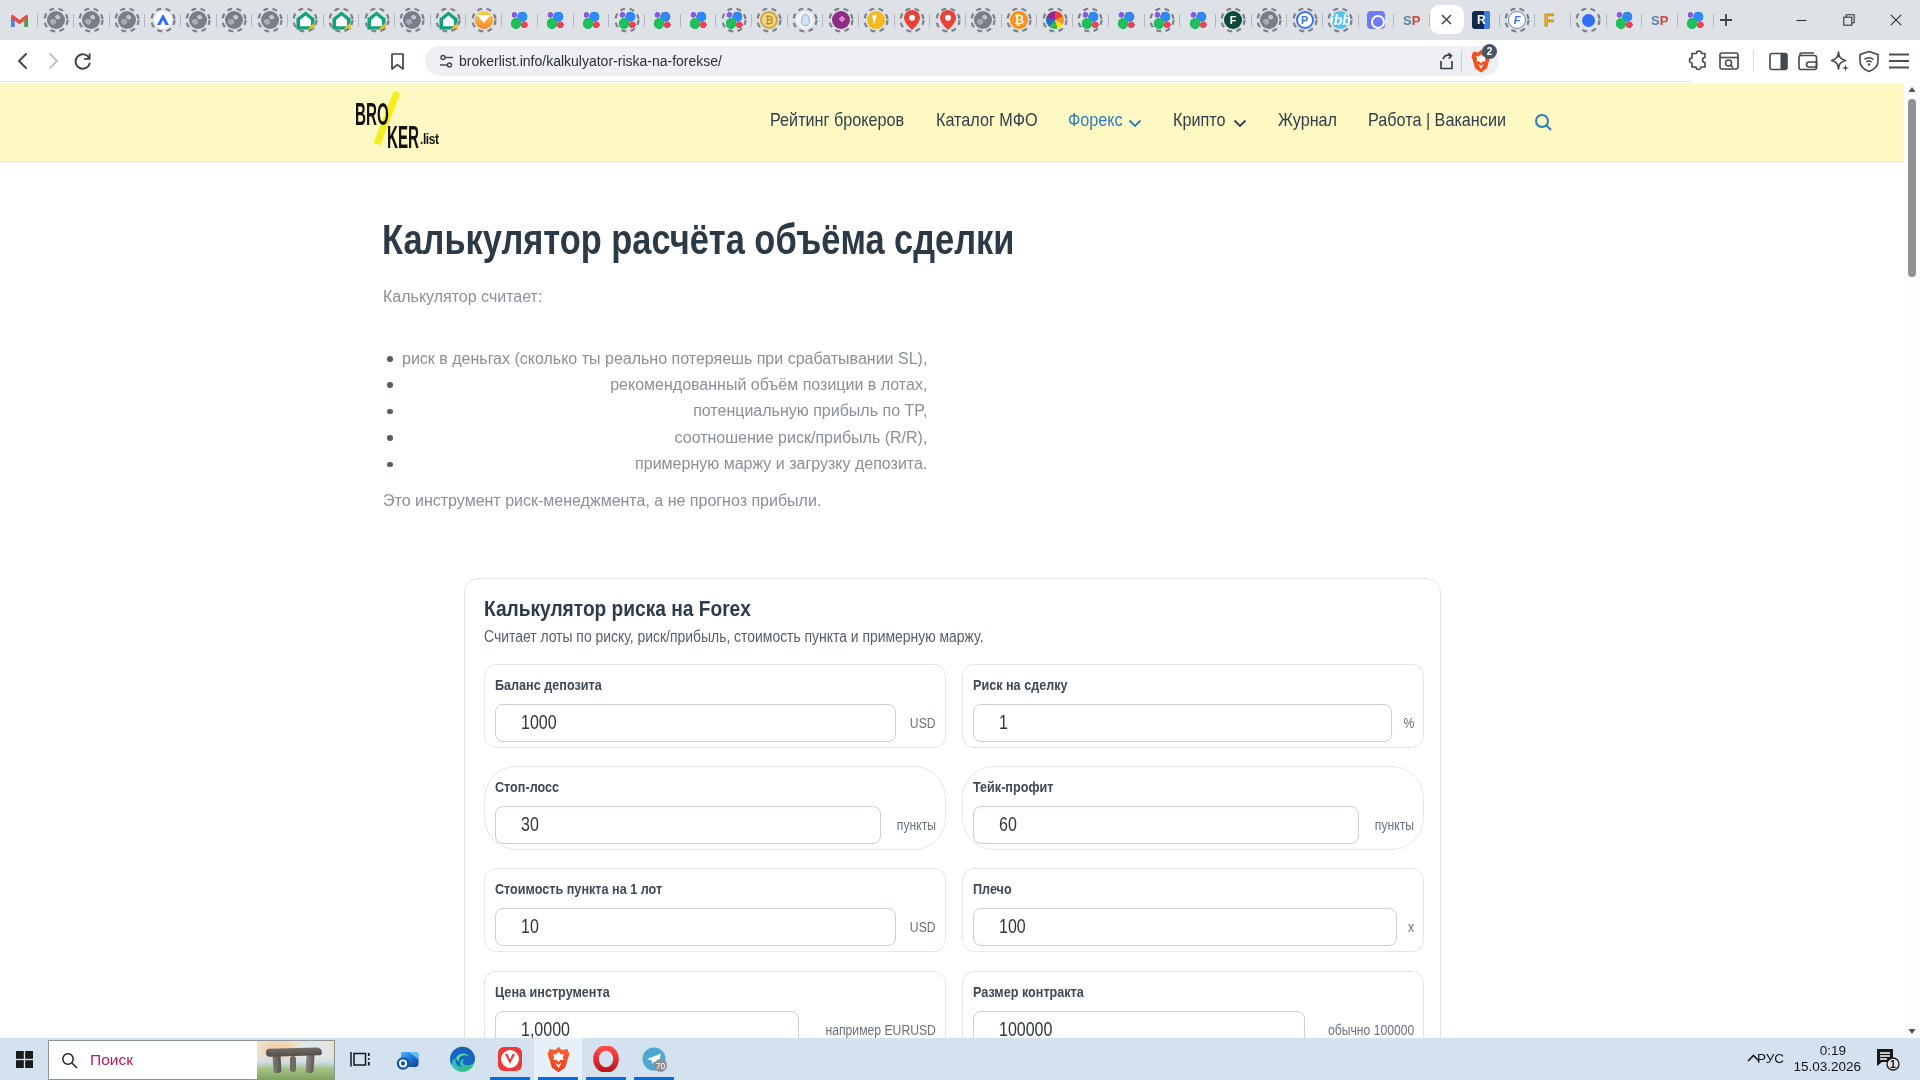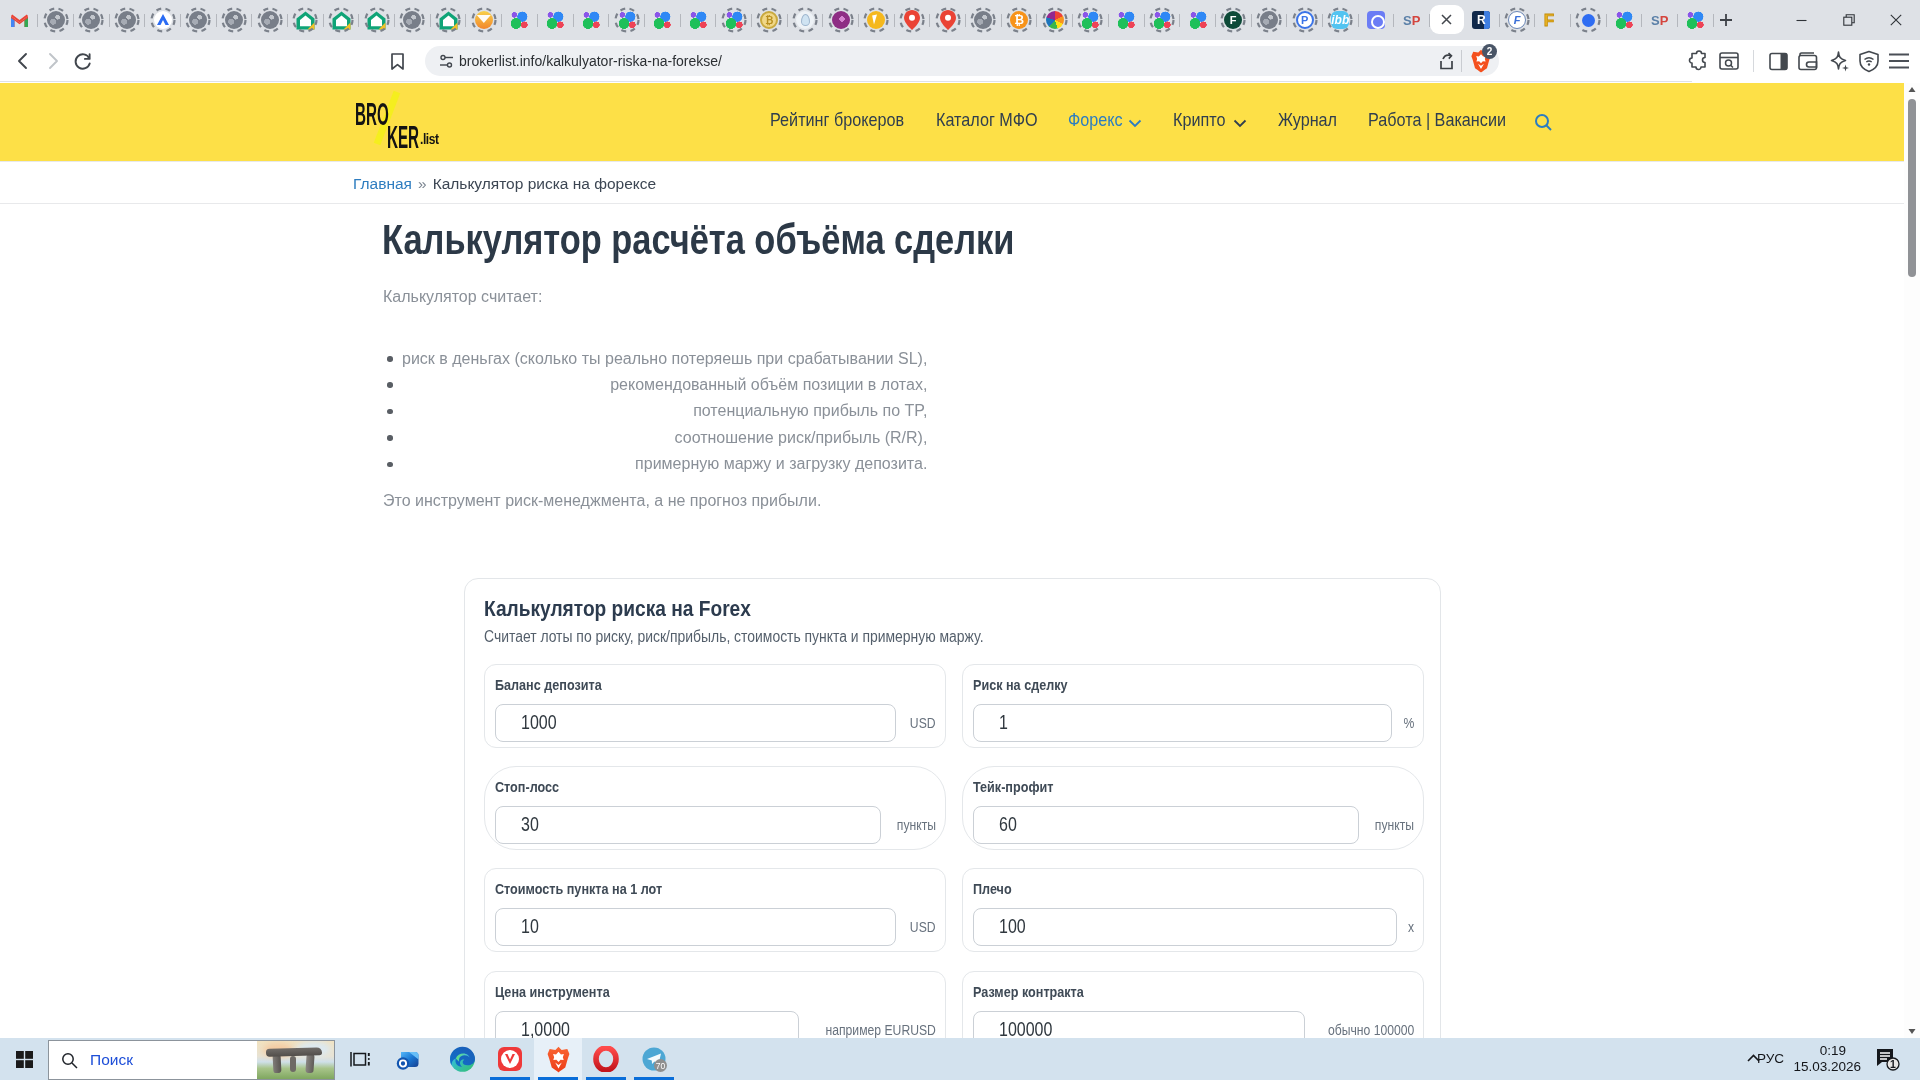--- a/index.html
+++ b/index.html
@@ -31,21 +31,21 @@
   .f-water { background:#eef2f6; }
   .f-water::after { content:""; position:absolute; left:5.5px; top:3px; width:7px; height:10px; background:#cfe3f2; border:1px solid #9fb6ce; border-radius:50% 50% 50% 50% / 65% 65% 35% 35%; }
   .f-purple { background:#8e2d84; }
   .f-purple::after{ content:""; position:absolute; left:4px; top:4px; width:10px;height:10px; border-radius:50%; background:radial-gradient(circle at 60% 40%, #d684cf 0 30%, transparent 32%); }
   .f-ycursor { background:#f5b81d; }
   .f-ycursor::after { content:""; position:absolute; left:6px; top:4px; width:0; height:0; border-left:5px solid #fff; border-bottom:9px solid transparent; transform:rotate(-12deg); }
   .f-orangeB { background:#f7931a; color:#fff; font-weight:bold; font-size:12px; display:flex; align-items:center; justify-content:center; }
   .f-sphere { background:conic-gradient(#ef4136 0 18%, #f7941d 0 32%, #ffde17 0 45%, #39b54a 0 62%, #1c75bc 0 80%, #92278f 0 100%); }
   .f-greenF { background:#0d4a38; color:#fff; font-size:11px; font-weight:bold; display:flex; align-items:center; justify-content:center; }
   .f-blueP { background:#fff; border:2px solid #3b74e8; color:#3b74e8; font-size:11px; font-weight:bold; display:flex; align-items:center; justify-content:center; }
-  .f-ibb { background:#53c4f1; color:#fff; font-size:12px; font-weight:bold; font-style:italic; display:flex; align-items:center; justify-content:center;border-radius:6px; }
+  .f-ibb { background:#53c4f1; color:#fff; font-size:14px; font-weight:bold; font-style:italic; display:flex; align-items:center; justify-content:center; }
   .f-blueapp { border-radius:4px; background:#6b7cf5; }
   .f-blueapp::after { content:""; position:absolute; left:4px; top:4px; width:10px; height:10px; border-radius:50%; border:2px solid #fff; }
   .f-bluedot { background:#2f6df2; width:13px; height:13px; }
   .f-SP { border-radius:0; background:none; font-size:13px; font-weight:bold; width:auto; height:auto; color:#5b80a8; letter-spacing:0; }
   .f-SP b { color:#d4453e; }
   .f-R { border-radius:3px; background:#10284a; color:#fff; font-size:12px; font-weight:bold; display:flex; align-items:center; justify-content:center; }
   .f-R::after { content:""; position:absolute; right:0; top:0; width:6px; height:18px; background:#3e7de0; border-radius:0 3px 3px 0; }
   .f-R span{ position:relative; z-index:2; }
   .f-Fcirc { background:#fff; border:1.5px solid #6a86b5; color:#3a6fd8; font-size:11px; font-weight:bold; font-style:italic; display:flex; align-items:center; justify-content:center; }
   .f-goldF { border-radius:0; background:none; color:#e8b324; font-size:17px; font-weight:bold; -webkit-text-stroke:0.8px #c58d0a; }
@@ -57,21 +57,21 @@
 
   
   #toolbar { position:absolute; left:0; top:40px; width:1692px; height:42px; background:#fff; border-radius:12px 12px 0 0; border-bottom:1px solid #e0e2e5; }
   .tbtn { position:absolute; top:0; height:42px; display:flex; align-items:center; justify-content:center; }
   #addr { position:absolute; left:425px; top:46px; width:1074px; height:30px; background:#eef0f3; border-radius:15px; top:6px; display:flex; align-items:center; }
   #addr .url { font-size:14px; color:#2b2f33; margin-left:4px; letter-spacing:0px; }
   #shield-badge { position:absolute; left:1482px; top:4px; width:15px; height:15px; background:#495567; border-radius:50%; color:#fff; font-size:10px; font-weight:bold; display:flex; align-items:center; justify-content:center; z-index:3; }
 
   
   #page { position:absolute; left:0; top:83px; width:1904px; height:955px; background:#fff; overflow:hidden; }
-  #siteheader { position:absolute; left:0; top:0; width:100%; height:79px; border-bottom:1px solid #e8e9eb; background:#fde047; }
+  #siteheader { position:absolute; left:0; top:0; width:100%; height:79px; border-bottom:1px solid #e8e9eb; background:#fef9c3; }
   .navitem { display:inline-block; position:absolute; top:28px; font-size:18.5px; color:#303e4e; white-space:nowrap; line-height:1; transform:scaleX(0.875); transform-origin:left top; }
   .navitem.blue { color:#2b7cc1; }
   #logo { position:absolute; left:352px; top:14px; width:95px; height:56px; }
   .lgt { font-size:31px; font-weight:bold; color:#131313; line-height:1; display:inline-block; transform:scaleX(0.49); transform-origin:left top; letter-spacing:0px; }
   #breadcrumb { position:absolute; left:0; top:80px; width:100%; height:41px; border-bottom:1px solid #e8e9eb; font-size:15.5px; color:#3c4653; }
   #breadcrumb .inner { position:absolute; left:353px; top:13px; line-height:1; white-space:nowrap; }
   #breadcrumb a { color:#2e7dc0; text-decoration:none; }
   #breadcrumb .sep { color:#7b8591; margin:0 6px; }
 
   h1 { position:absolute; left:382px; top:135px; font-size:43px; color:#2c3947; line-height:1; white-space:nowrap; transform:scaleX(0.8); transform-origin:left top; }
@@ -95,21 +95,21 @@
   .r1 { top:85px; } .r2 { top:187px;border-radius:32px; } .r3 { top:289px; } .r4 { top:392px; }
 
   
   #sbar { position:absolute; left:1904px; top:83px; width:16px; height:955px; background:#fdfdfd; }
   #sbar .thumb { position:absolute; left:4px; top:16px; width:8px; height:178px; background:#909296; border-radius:4px; }
   #sbar .arr { position:absolute; left:4px; width:8px; height:8px; }
 
   
   #taskbar { position:absolute; left:0; top:1038px; width:1920px; height:42px; background:#d3e2ee; }
   #tsearch { position:absolute; left:48px; top:2px; width:287px; height:40px; background:#fff; border:1px solid #8c949c; display:flex; align-items:center; }
-  #tsearch .ph { font-size:15.5px; color:#1d4ed8; margin-left:12px; }
+  #tsearch .ph { font-size:15.5px; color:#be185d; margin-left:12px; }
   #timg { position:absolute; right:0; top:0; width:77px; height:38px; overflow:hidden; }
   .tslot { position:absolute; top:0; width:48px; height:42px; display:flex; align-items:center; justify-content:center; }
   .tslot.on::after { content:""; position:absolute; left:4px; bottom:0; width:40px; height:3px; background:#0a6ed9; }
   .tslot.hot { background:#e7f0f8; }
   #tray { position:absolute; right:0; top:0; height:42px; }
   .trtxt { position:absolute; font-size:13.5px; color:#14161a; }
 </style>
 </head>
 <body>
 <div id="screen">
@@ -531,23 +531,20 @@
       <svg style="position:absolute;left:1233px;top:36px" width="14" height="9" viewBox="0 0 14 9" fill="none">
           <path d="M1.5 1.5 L7 7 L12.5 1.5" stroke="#303e4e" stroke-width="1.8"></path>
         </svg>
       <span class="navitem" style="left:1278px">Журнал</span>
       <span class="navitem" style="left:1368px">Работа | Вакансии</span>
       <svg style="position:absolute;left:1534px;top:30px" width="19" height="19" viewBox="0 0 19 19" fill="none">
           <circle cx="8" cy="8" r="6" stroke="#2b7cc1" stroke-width="2"></circle>
           <path d="M12.5 12.5 L17 17" stroke="#2b7cc1" stroke-width="2"></path>
         </svg>
     </div>
-    <div id="breadcrumb">
-        <div class="inner"><a>Главная</a><span class="sep">»</span><span>Калькулятор риска на форексе</span></div>
-      </div>
 
     <h1>Калькулятор расчёта объёма сделки</h1>
     <div class="para" style="top:206px">Калькулятор считает:</div>
     <ul class="blist">
       <li>риск в деньгах (сколько ты реально потеряешь при срабатывании SL),</li>
       <li>рекомендованный объём позиции в лотах,</li>
       <li>потенциальную прибыль по TP,</li>
       <li>соотношение риск/прибыль (R/R),</li>
       <li>примерную маржу и загрузку депозита.</li>
     </ul>

